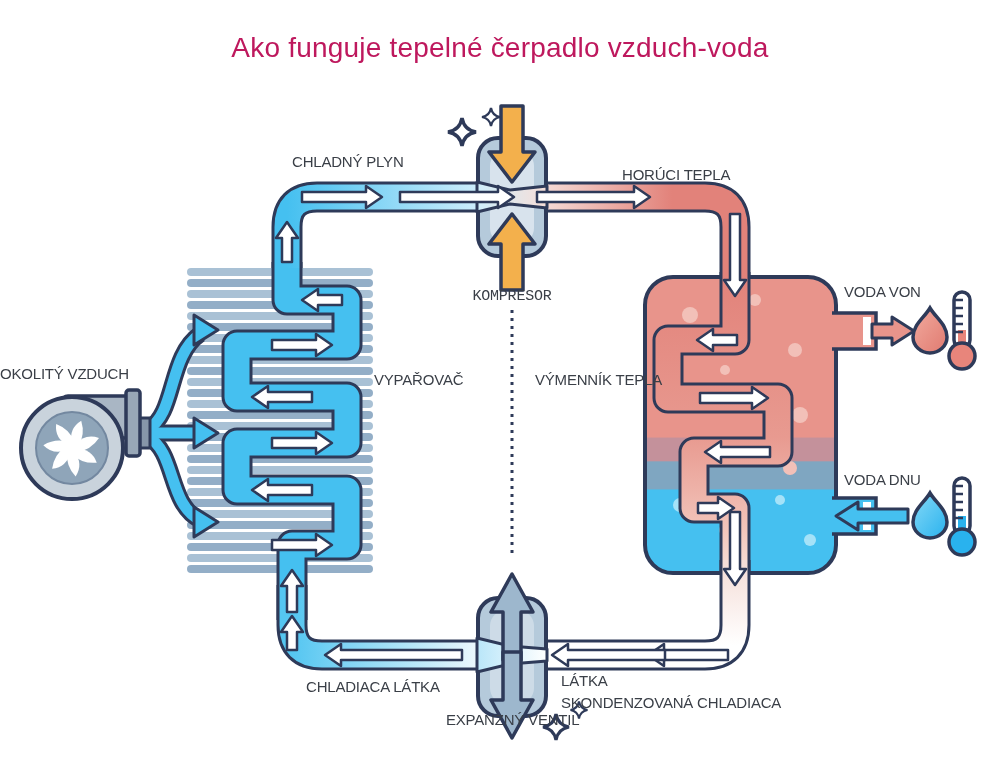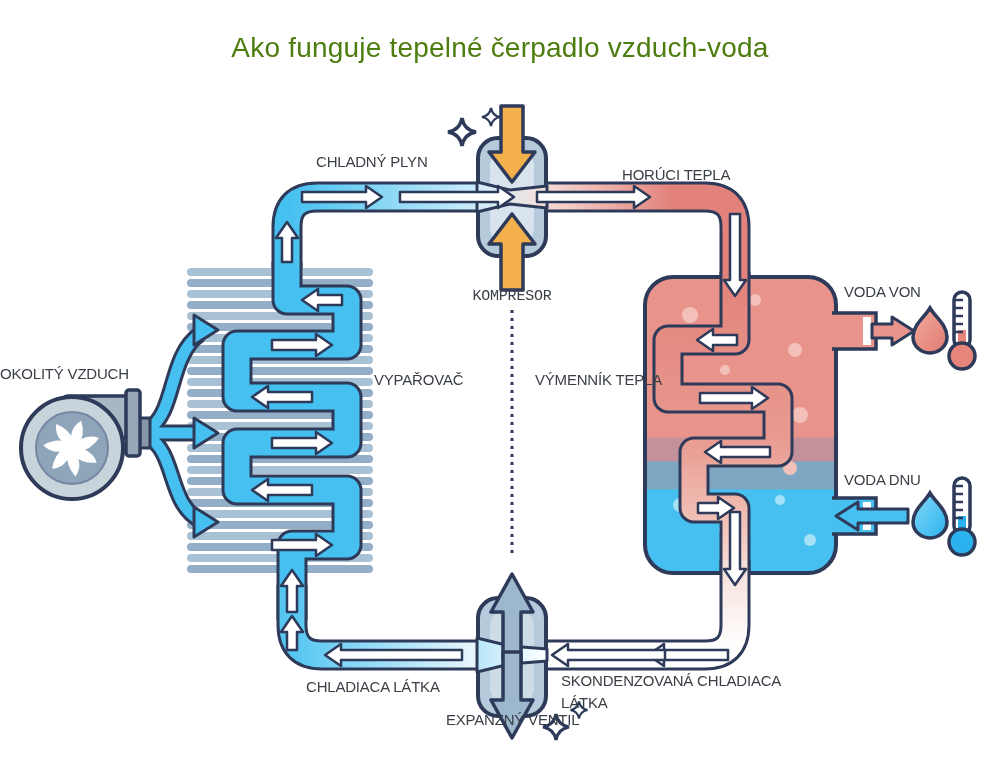--- a/index.html
+++ b/index.html
@@ -2,21 +2,21 @@
 <html><head>
 <meta charset="utf-8">
 <style>
   html,body{margin:0;padding:0;background:#ffffff;}
   #stage{position:relative;width:1000px;height:780px;background:#ffffff;overflow:hidden;
          font-family:"Liberation Sans", sans-serif;}
   #stage svg{position:absolute;left:0;top:0;}
   .lbl{position:absolute;font-size:15px;font-weight:400;color:#3a3f47;letter-spacing:-0.2px;
        white-space:nowrap;line-height:22px;}
   .title{position:absolute;left:0;top:32px;width:100%;text-align:center;
-         font-size:28px;font-weight:500;color:#4d7c0f;letter-spacing:0.2px;}
+         font-size:28px;font-weight:500;color:#be185d;letter-spacing:0.2px;}
   .center{text-align:center;font-family:Liberation Mono, monospace;}
 </style>
 </head>
 <body>
 
 <div id="stage">
 
 <svg width="1000" height="780" viewBox="0 0 1000 780">
   <defs>
     <pattern id="fins" patternUnits="userSpaceOnUse" x="187" y="268" width="186" height="22">
@@ -274,29 +274,29 @@
           <line x1="954" y1="494" x2="963" y2="494"></line>
       <line x1="954" y1="502" x2="963" y2="502"></line>
           <line x1="954" y1="510" x2="963" y2="510"></line>
       <line x1="954" y1="518" x2="963" y2="518"></line>
     </g>
   </g>
 </svg>
 
 <div class="title">Ako funguje tepelné čerpadlo vzduch-voda</div>
 <div class="lbl" style="left:0;top:363px">OKOLITÝ VZDUCH</div>
-<div class="lbl" style="left:316px;top:151px">CHLADNÝ PLYN</div>
+<div class="lbl" style="left:292px;top:151px">CHLADNÝ PLYN</div>
 <div class="lbl center" style="left:460px;top:286px;width:104px">KOMPRESOR</div>
 <div class="lbl" style="left:622px;top:164px">HORÚCI TEPLA</div>
 <div class="lbl" style="left:374px;top:369px">VYPAŘOVAČ</div>
 <div class="lbl" style="left:535px;top:369px">VÝMENNÍK TEPLA</div>
 <div class="lbl" style="left:844px;top:281px">VODA VON</div>
 <div class="lbl" style="left:844px;top:469px">VODA DNU</div>
 <div class="lbl" style="left:306px;top:676px">
   <div>CHLADIACA LÁTKA</div>
 </div>
 <div class="lbl" style="left:561px;top:670px">
+  <div>LÁTKA</div>
   <div>SKONDENZOVANÁ CHLADIACA</div>
-  <div>LÁTKA</div>
 </div>
 <div class="lbl" style="left:446px;top:709px">EXPANZNÝ VENTIL</div>
 
 </div>
 
 </body></html>

